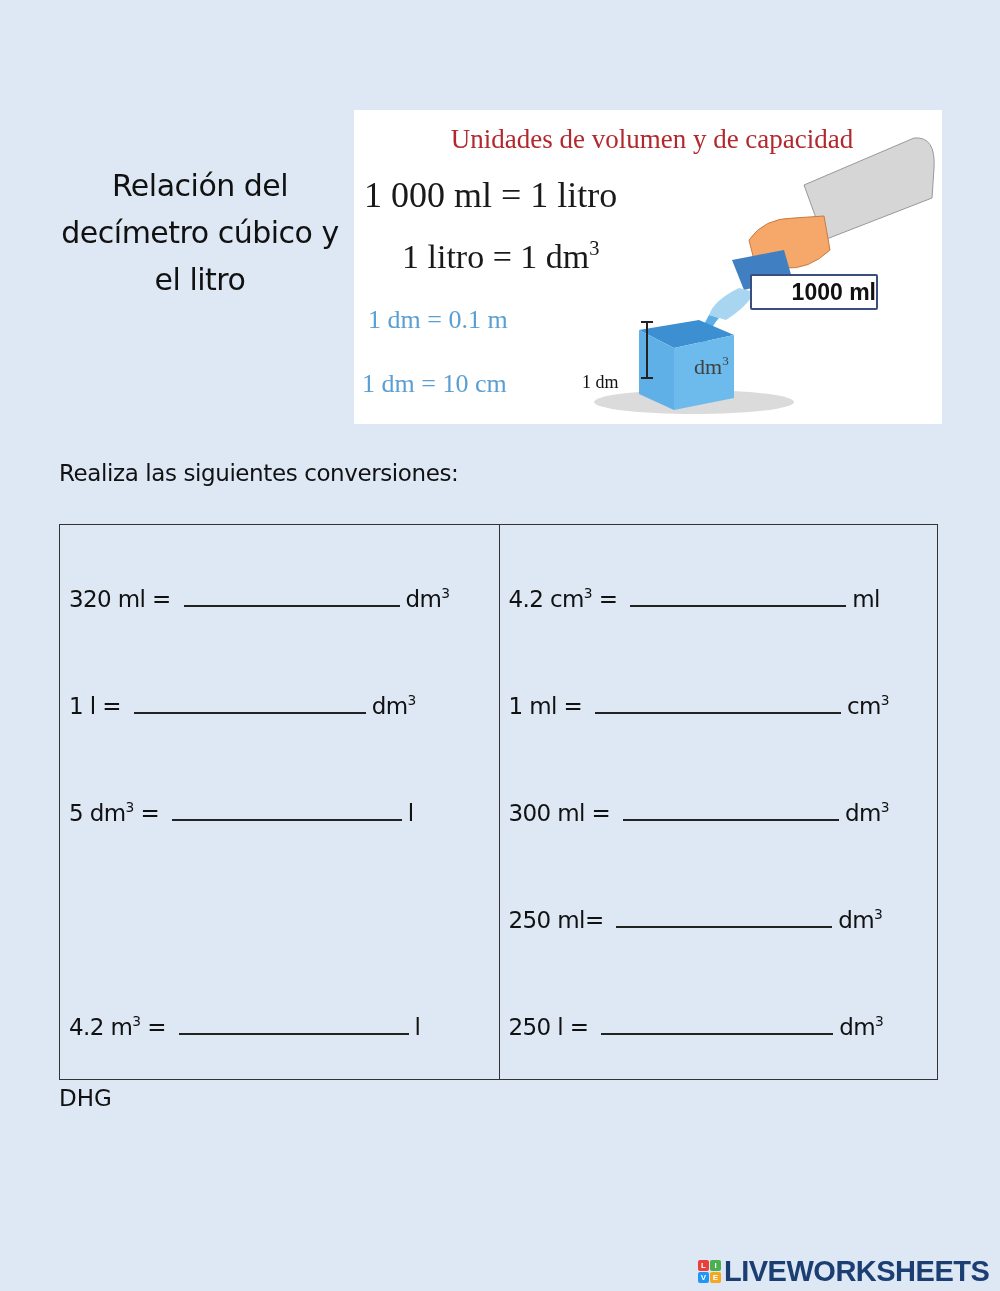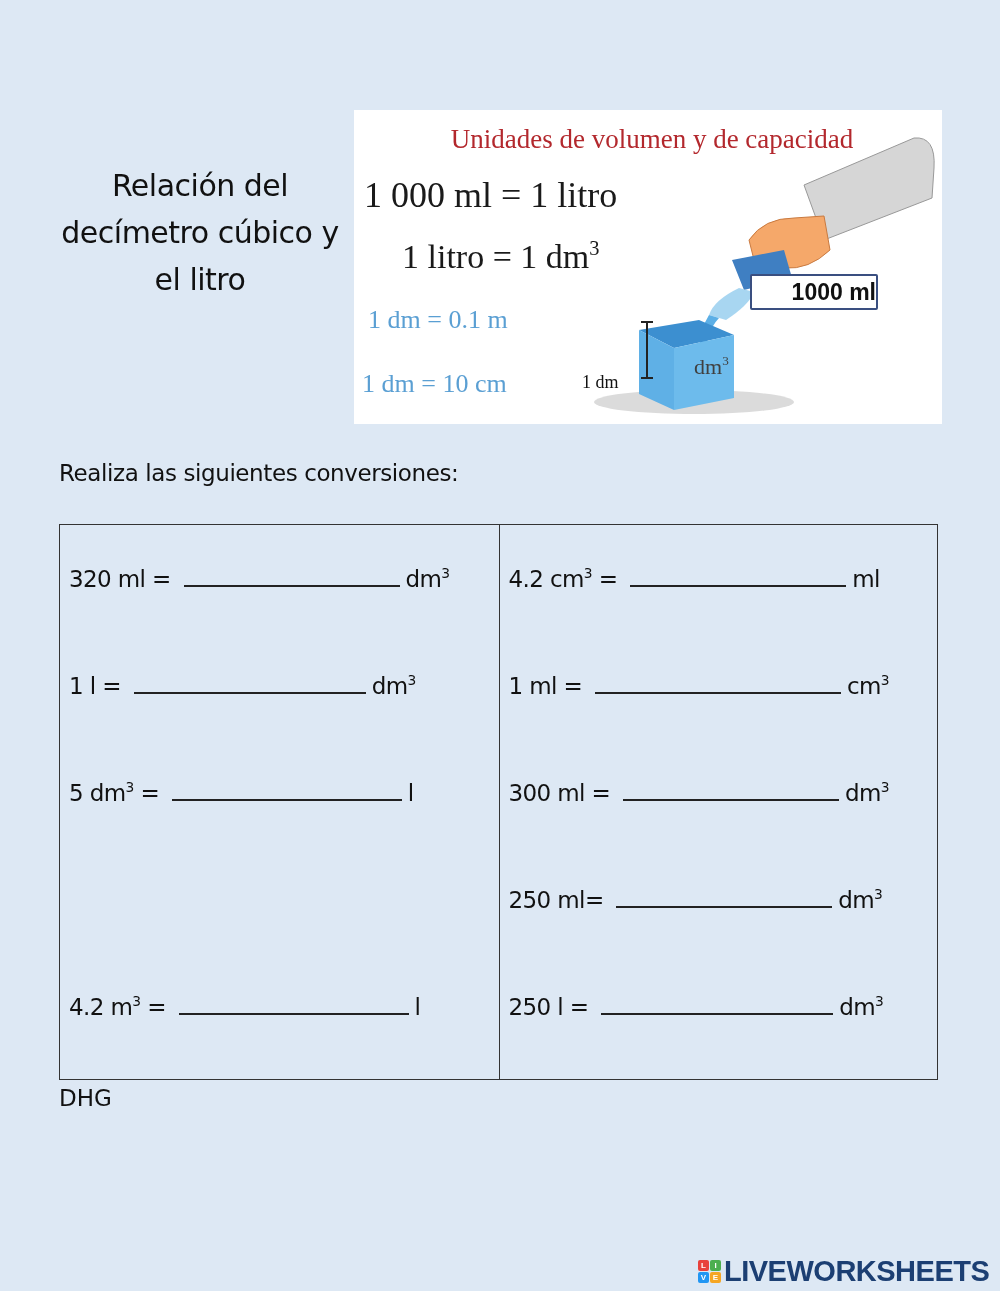--- a/index.html
+++ b/index.html
@@ -56,21 +56,21 @@
       font-family: "DejaVu Sans", sans-serif; letter-spacing: -0.4px;
     }
     .exercise-table {
       position: absolute; left: 59px; top: 524px; width: 879px; height: 556px;
       border: 1px solid #333; box-sizing: border-box; display: flex;
     }
     .col { width: 50%; height: 100%; position: relative; box-sizing: border-box; }
     .col + .col { border-left: 1px solid #333; }
     .row {
       position: absolute; left: 9px; font-size: 23px;
-      font-family: "DejaVu Sans", sans-serif; letter-spacing: -0.6px; white-space: nowrap;
+      font-family: "DejaVu Sans", sans-serif; letter-spacing: -0.6px; white-space: nowrap; margin-top: 20px;
     }
     .row .blank {
       display: inline-block; border-bottom: 2px solid #222; height: 20px;
       vertical-align: baseline; margin: 0 6px;
     }
     .footer-note {
       position: absolute; left: 59px; top: 1085px; font-size: 23px;
       font-family: "DejaVu Sans", sans-serif;
       text-align: center;
     }

